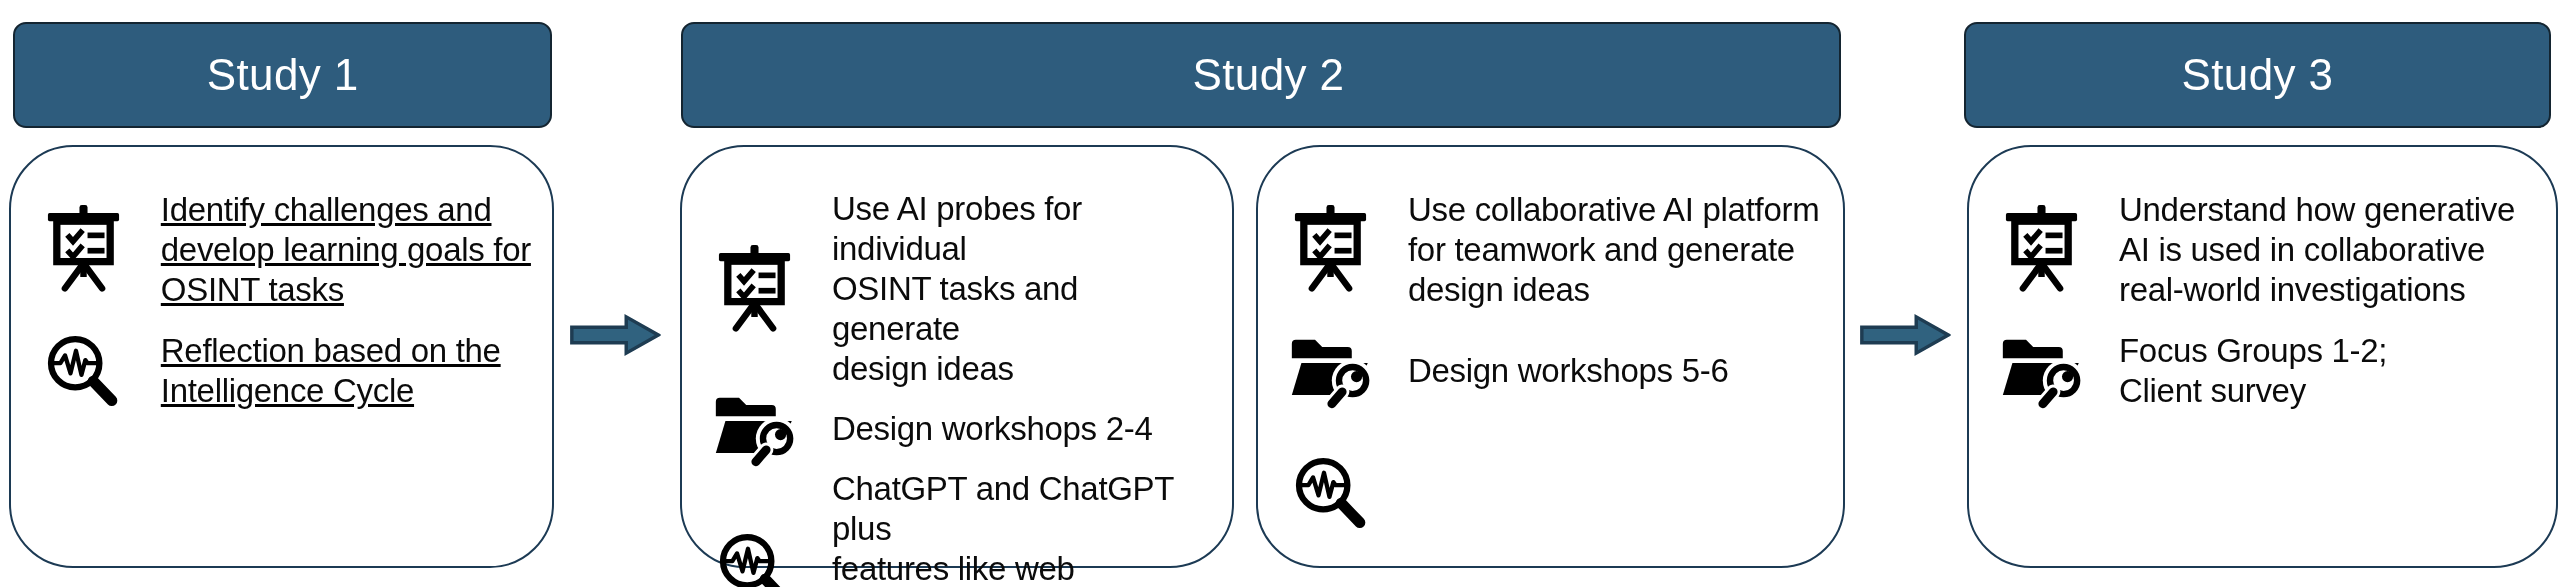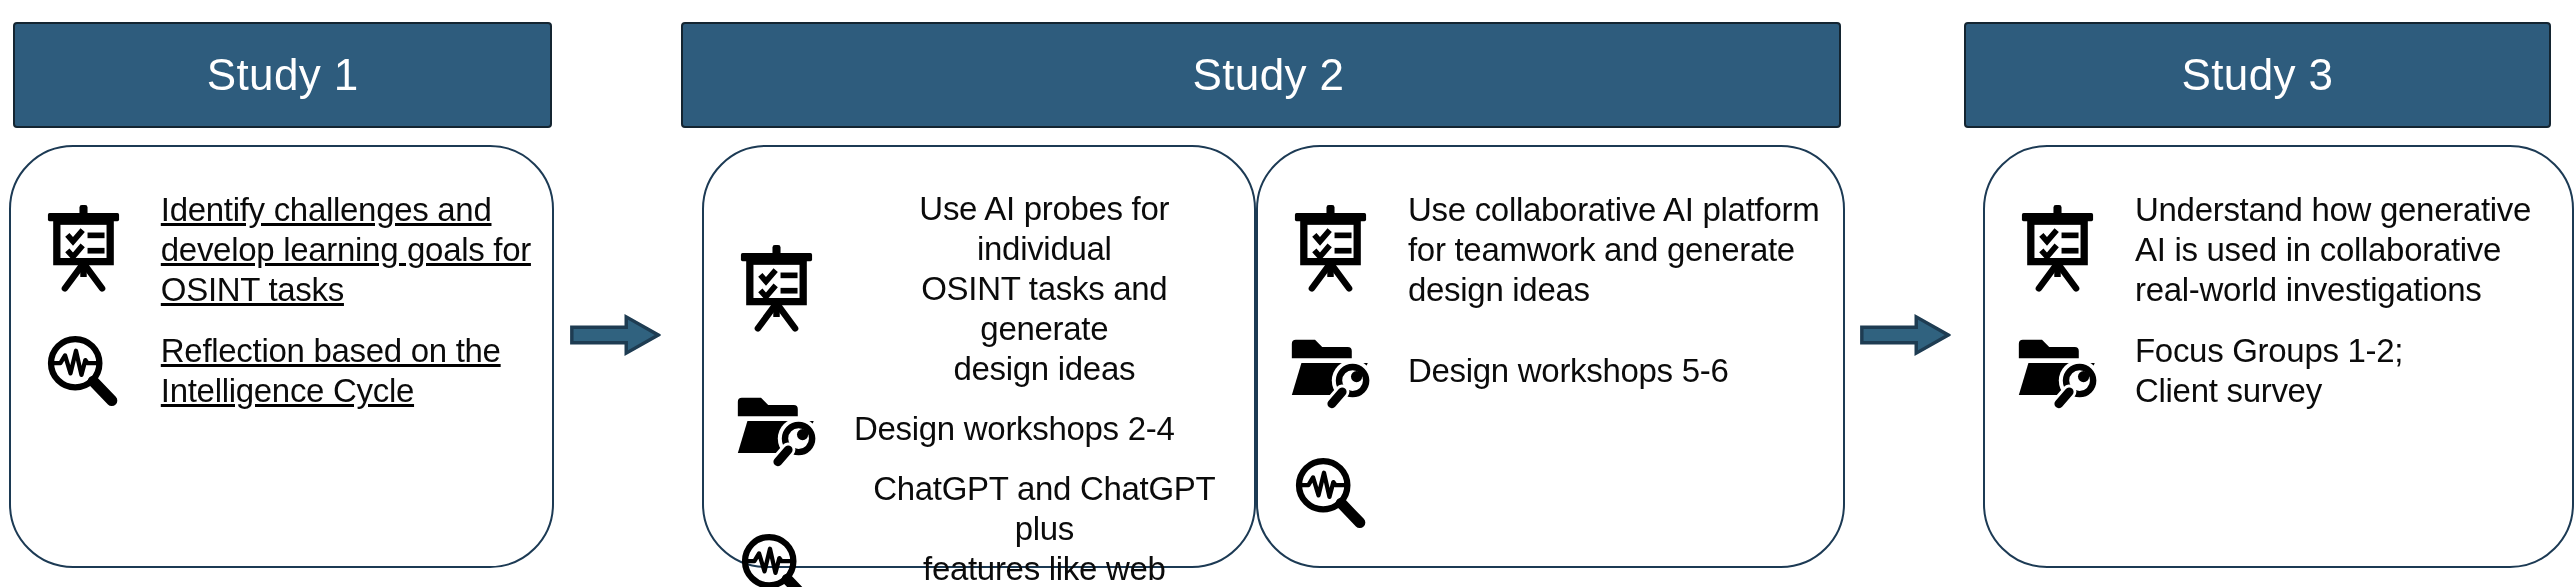--- a/index.html
+++ b/index.html
@@ -8,42 +8,42 @@
     width:2576px;height:588px;
     background:#FFFFFF;
     font-family:"Liberation Sans", sans-serif;
     overflow:hidden;
   }
   
   .study-header{
     position:absolute;top:22px;height:106px;
     background:#2E5C7D;
     border:2.6px solid #142531;
-    border-radius:4px;
+    border-radius:13px;
     box-sizing:border-box;
     display:flex;align-items:center;justify-content:center;
     color:#FFFFFF;font-size:44px;letter-spacing:0.4px;
   }
   #header-1{left:13.2px;width:539px;}
   #header-2{left:681px;width:1160px;padding-left:15px;}
   #header-3{left:1964px;width:587px;}
   
   .study-card{
     position:absolute;top:145px;height:423px;
     background:#FFFFFF;
     border:2.6px solid #1C3A54;
     border-radius:64px;
     box-sizing:border-box;
     display:grid;grid-template-rows:1fr 1fr 1fr;
     padding:42px 19.4px 12.4px 25px;
   }
   #card-1 {left:8.8px;  width:545px;text-decoration:underline;}
-  #card-2a{left:702px; width:554px;text-align:center;}
+  #card-2a{left:680px; width:554px;}
   #card-2b{left:1256px;width:589px;}
-  #card-3 {left:1967px;width:591px;margin-left:16px;}
+  #card-3 {left:1967px;width:591px;}
   .row{display:flex;align-items:center;}
   .icon-box{
     width:95px;min-width:95px;
     display:flex;align-items:center;justify-content:center;
     margin-right:30px;
   }
   .row-text{
     font-size:33px;line-height:40px;
     color:#0B0B0B;letter-spacing:-0.3px;
     white-space:pre-line;

